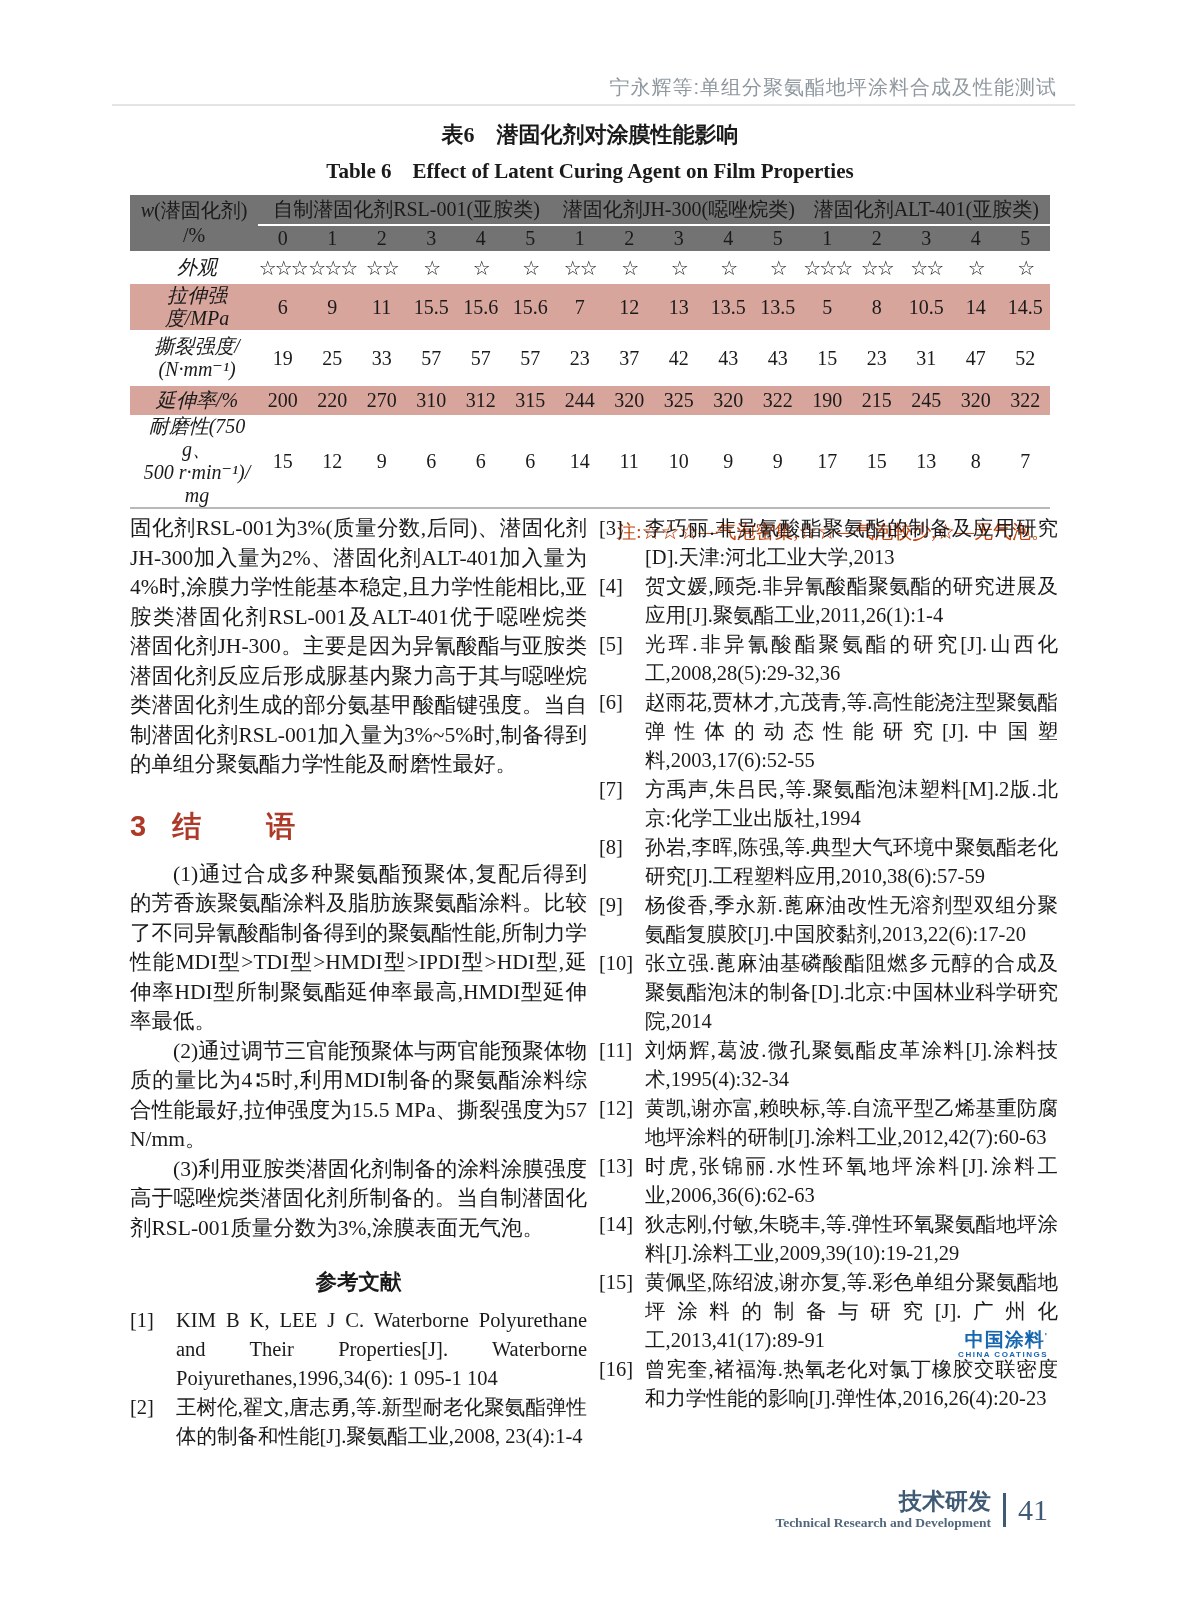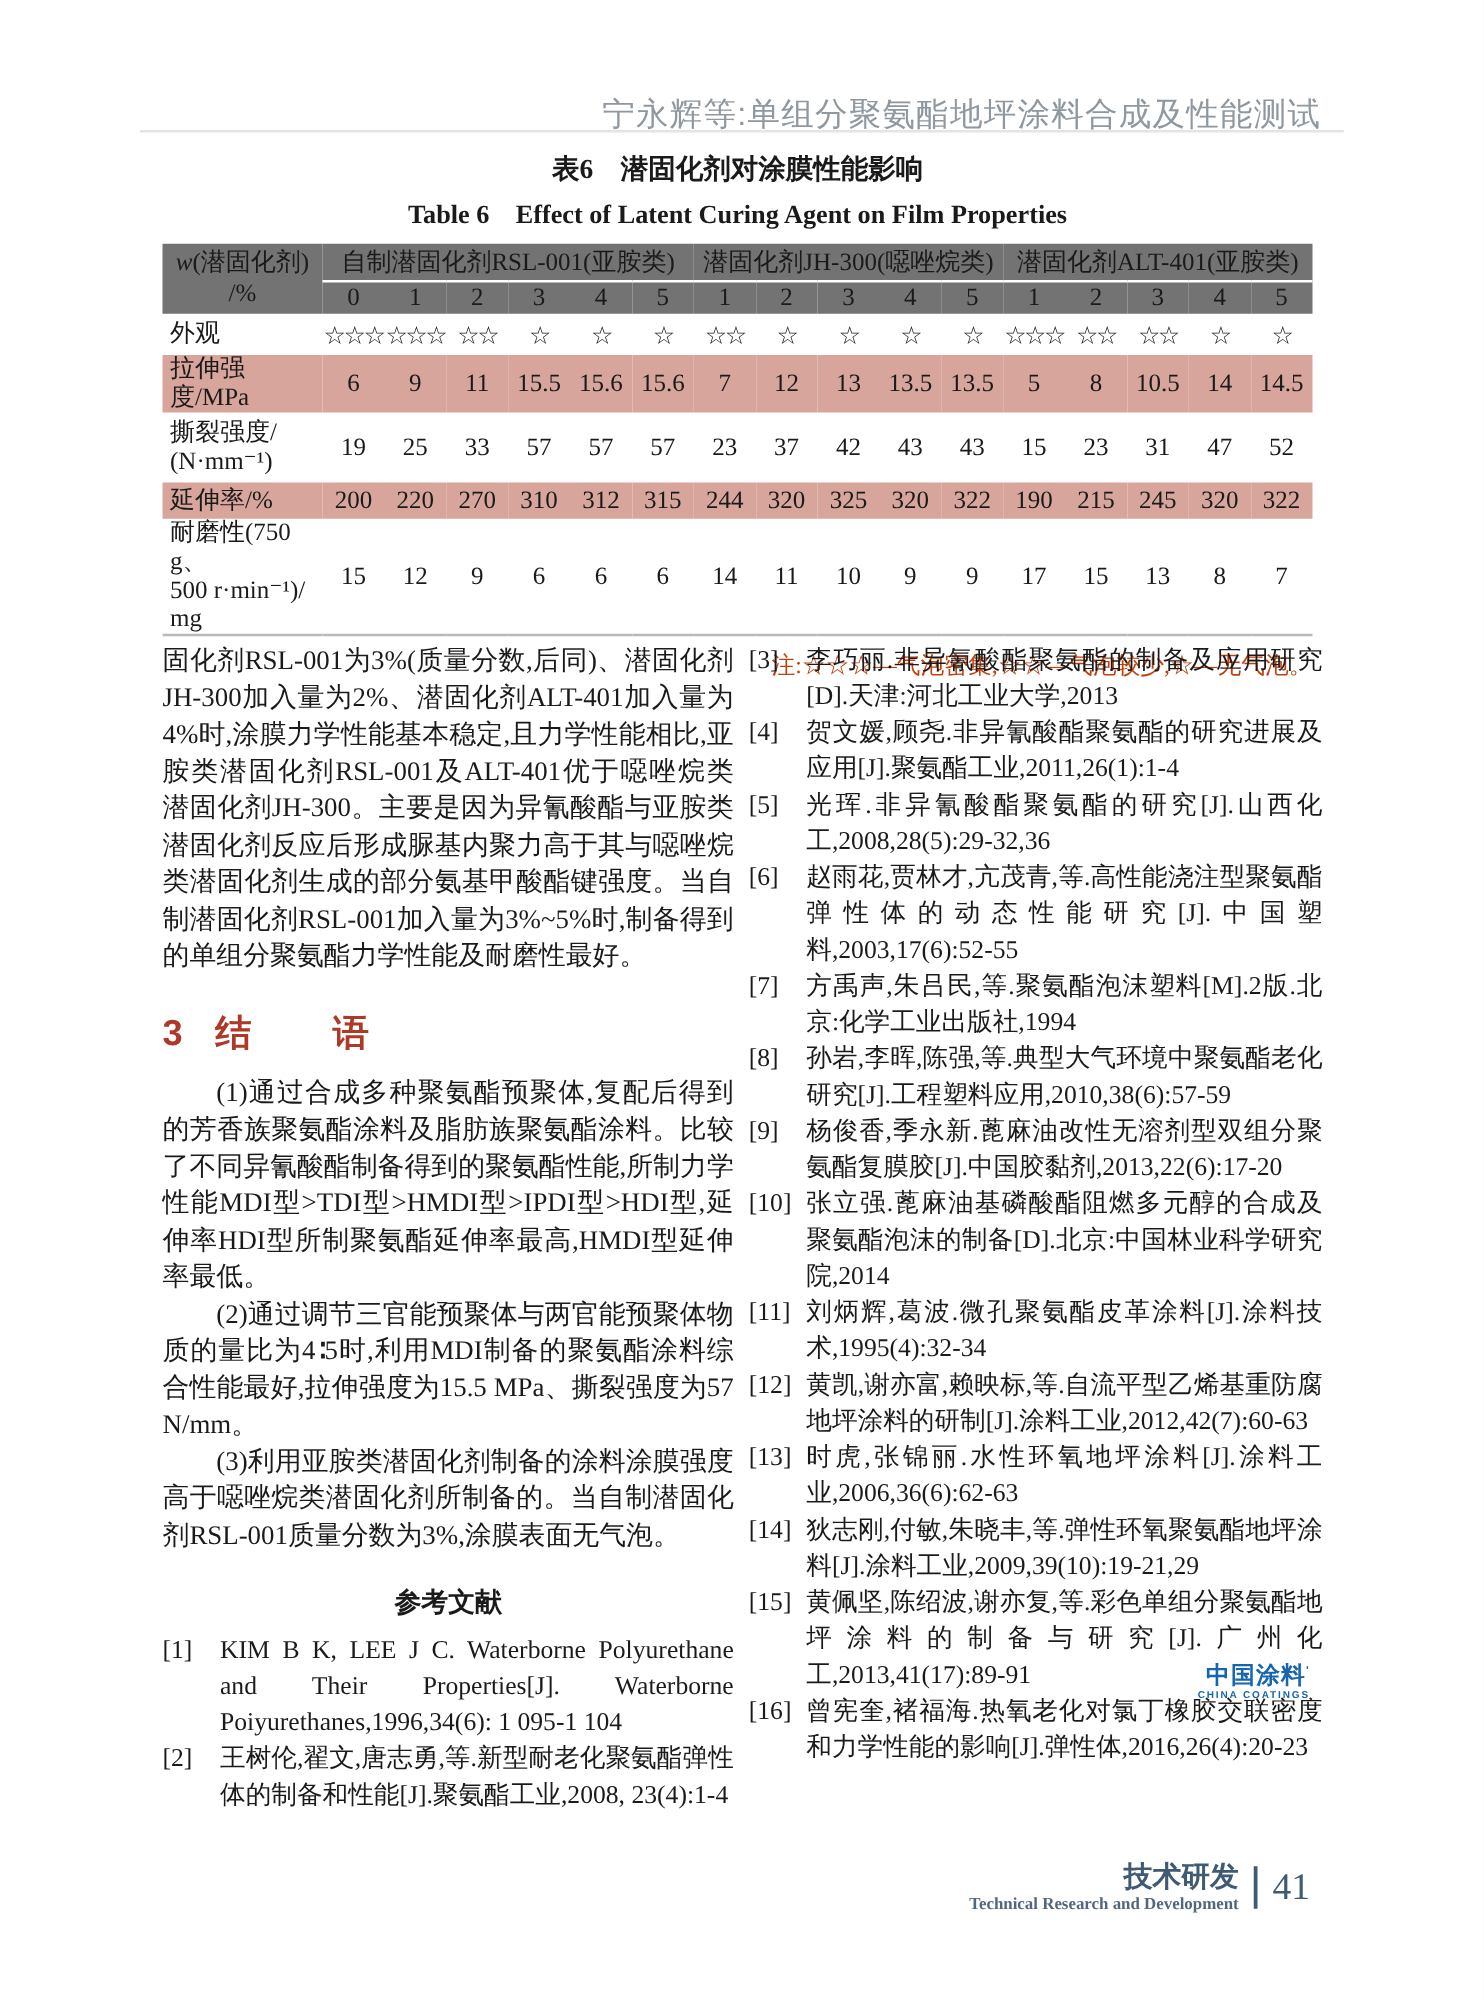--- a/index.html
+++ b/index.html
@@ -1,40 +1,40 @@
 <!DOCTYPE html>
 <html><head>
 <meta charset="utf-8">
 <style>
   html,body{margin:0;padding:0;background:#f2f2f2;}
   .page{position:relative;width:1187px;height:1600px;background:#ffffff;margin:0 auto;
         font-family:"Liberation Serif","DejaVu Serif",serif;color:#1a1a1a;overflow:hidden;}
 
   
-  .runhead{position:absolute;top:74px;right:130px;font-size:26px;color:#8f989f;
+  .runhead{position:absolute;top:74px;right:130px;font-size:20px;color:#8f989f;
            font-family:"Liberation Sans","DejaVu Sans",sans-serif;letter-spacing:1px;}
   .headrule{position:absolute;top:104px;left:112px;width:963px;height:2px;background:#e4e4e4;}
 
   
   .tablewrap{position:absolute;left:130px;top:120px;width:920px;}
   .t-title-zh{text-align:center;font-weight:bold;font-size:22px;margin:0 0 7px 0;}
   .t-title-en{text-align:center;font-weight:bold;font-size:21px;margin:0 0 10px 0;}
   table.film{border-collapse:collapse;table-layout:fixed;width:920px;
              border-bottom:2px solid #b9b9b9;}
   table.film th,table.film td{padding:0;font-weight:normal;text-align:center;
              font-size:20px;vertical-align:middle;white-space:nowrap;}
   thead tr.gr{height:30px;}
   thead tr.nums{height:26px;}
   thead th{background:#737373;}
   th.stub{text-align:left;padding-left:6px;font-size:20px;line-height:25px;white-space:normal;}
   th.stub em{font-family:"Liberation Serif",serif;}
   th.group{border-bottom:2px solid #ffffff;font-size:20px;}
   tbody tr{height:34px;}
   tbody tr.shaded td{background:#d7a59c;}
-  tbody td.rowlabel{text-align:left;padding-left:6px;line-height:23px;white-space:normal;}
+  tbody td.rowlabel{text-align:center;padding-left:6px;line-height:23px;white-space:normal;font-style:italic;}
   tr.r-waiguan{height:33px;}
   tr.r-lashen{height:46px;padding-left:43px;}
   tr.r-silie{height:56px;}
   tr.r-yanshen{height:29px;}
   tr.r-naimo{height:70px;}
   td.stars{font-family:"DejaVu Sans",sans-serif;font-size:17px;letter-spacing:-2px;}
   .t-note{margin:10px 0 0 55px;font-size:19px;color:#c2410c;text-align:right;}
 
   
   .col{position:absolute;top:514px;text-align:justify;}

